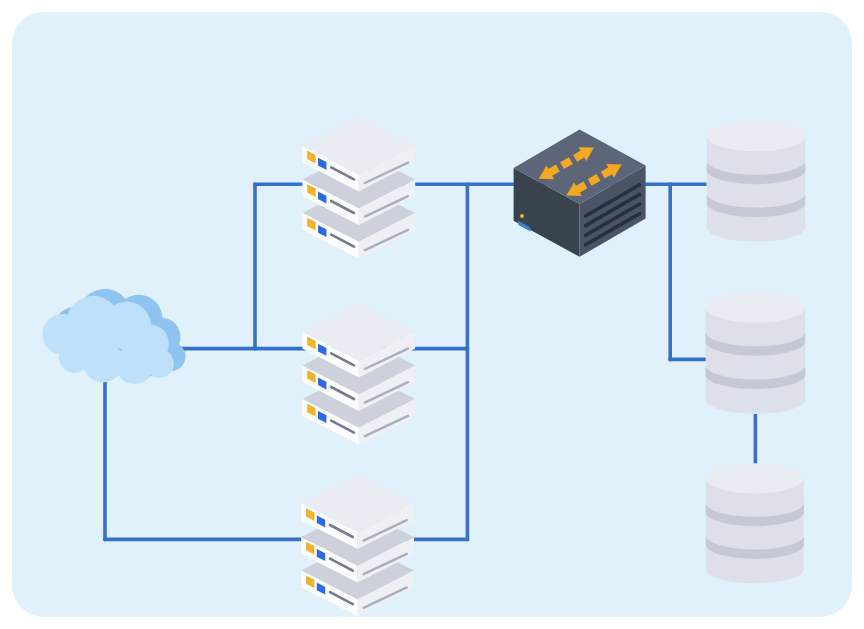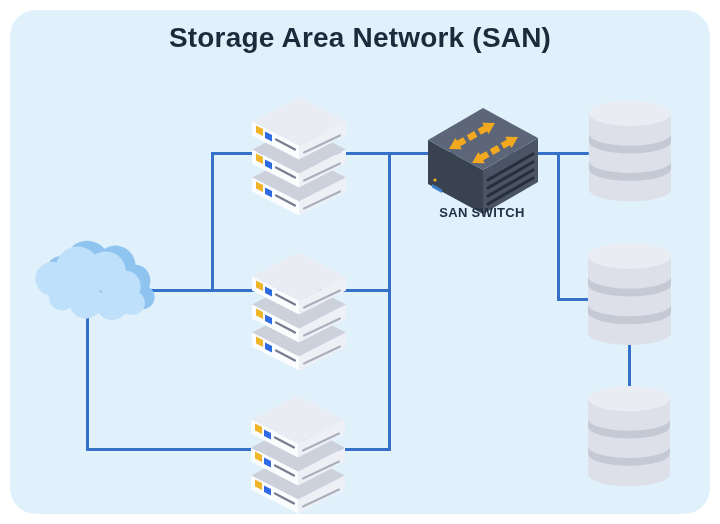--- a/index.html
+++ b/index.html
@@ -14,21 +14,20 @@
   .switch-label{position:absolute;left:420px;top:205px;width:124px;z-index:2;
                 text-align:center;font-size:13px;font-weight:700;color:#232f44;
                 letter-spacing:.3px;}
 </style>
 </head>
 <body>
 
 <div class="stage">
   <div class="card"></div>
 
-  <div class="title">Storage Area Network (SAN)</div>
 
   <div class="link" style="left:211px;top:152px;width:378px;height:3px;"></div>
   <div class="link" style="left:211px;top:152px;width:3px;height:140px;"></div>
   <div class="link" style="left:138px;top:289px;width:253px;height:3px;"></div>
   <div class="link" style="left:388px;top:152px;width:3px;height:299px;"></div>
   <div class="link" style="left:86px;top:312px;width:3px;height:139px;"></div>
   <div class="link" style="left:86px;top:448px;width:305px;height:3px;"></div>
   <div class="link" style="left:557px;top:152px;width:3px;height:149px;"></div>
   <div class="link" style="left:557px;top:298px;width:46px;height:3px;"></div>
   <div class="link" style="left:628px;top:344px;width:3px;height:46px;"></div>
@@ -173,21 +172,20 @@
         <polygon points="29,49 41.8,49.3 35.4,37.9" stroke="none"></polygon>
         <line x1="37.5" y1="44.2" x2="66.5" y2="27.8" stroke-width="6.5" stroke-dasharray="8.5 4"></line>
       </g>
       <g transform="translate(23,14)">
         <polygon points="75,23 68.6,34.1 62.2,22.7" stroke="none"></polygon>
         <polygon points="29,49 41.8,49.3 35.4,37.9" stroke="none"></polygon>
         <line x1="37.5" y1="44.2" x2="66.5" y2="27.8" stroke-width="6.5" stroke-dasharray="8.5 4"></line>
       </g>
     </g>
   </svg>
-  <div class="switch-label">SAN SWITCH</div>
 
   <svg class="icon" style="left:587px;top:98px;" width="86" height="107" viewBox="0 0 88 108">
     <path d="M2,15 L2,93 A42,12 0 0 0 86,93 L86,15 Z" fill="#dde0e9"></path>
     <path d="M2,36 A42,12 0 0 0 86,36 L86,44 A42,12 0 0 1 2,44 Z" fill="#c4c9d5"></path>
     <path d="M2,64 A42,12 0 0 0 86,64 L86,72 A42,12 0 0 1 2,72 Z" fill="#c4c9d5"></path>
     <ellipse cx="44" cy="15" rx="42" ry="13" fill="#eaecf3"></ellipse>
   </svg>
 
   <svg class="icon" style="left:586px;top:241px;" width="87" height="107" viewBox="0 0 88 108">
     <path d="M2,15 L2,93 A42,12 0 0 0 86,93 L86,15 Z" fill="#dde0e9"></path>

